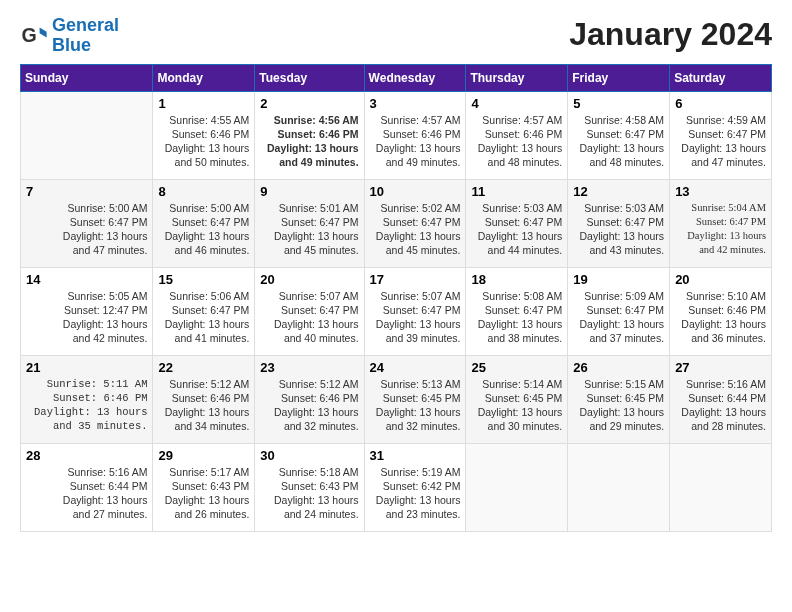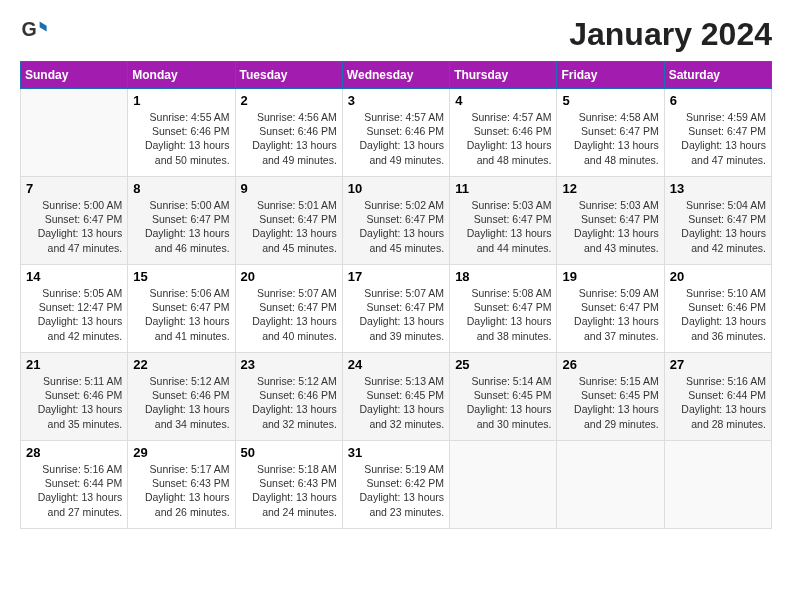--- a/index.html
+++ b/index.html
@@ -45,21 +45,21 @@
     .subtitle {
       font-size: 16px;
       color: #444;
     }
     table {
       width: 100%;
       border-collapse: collapse;
       font-size: 11px;
     }
     thead tr {
-      background-color: #a21caf;
+      background-color: #4c1d95;
       color: #fff;
     }
     thead th {
       padding: 6px 4px;
       text-align: left;
       font-size: 12px;
       font-weight: bold;
       border: 1px solid #1a6eb5;
     }
     tbody tr {
@@ -95,20 +95,24 @@
   </style>
 </head>
 <body>
 
 <div class="header-area">
   <div class="logo">
     <svg class="logo-icon" viewBox="0 0 40 40">
       <text x="2" y="28" font-size="28" font-weight="bold" fill="#333" font-family="Arial">G</text>
       <polygon points="28,8 38,14 38,22 28,16" fill="#1a6eb5"></polygon>
     </svg>
+    <div class="logo-text">
+      <div><span>General</span></div>
+      <div style="color:#1a6eb5;">Blue</div>
+    </div>
   </div>
   <div class="title-block">
     <div class="main-title">January 2024</div>
   </div>
 </div>
 
 <table>
   <thead>
     <tr>
     <th>Sunday</th>
@@ -125,21 +129,21 @@
         <td class="empty-cell"></td>
         <td>
           <span class="day-number">1</span>
           <div class="cell-content" style="white-space: pre-line;">Sunrise: 4:55 AM
 Sunset: 6:46 PM
 Daylight: 13 hours
 and 50 minutes.</div>
         </td>
         <td>
           <span class="day-number">2</span>
-          <div class="cell-content" style="white-space: pre-line;">Sunrise: 4:56 AM
+          <div class="cell-content" style="white-space: pre-line; font-weight: bold;">Sunrise: 4:56 AM
 Sunset: 6:46 PM
 Daylight: 13 hours
 and 49 minutes.</div>
         </td>
         <td>
           <span class="day-number">3</span>
           <div class="cell-content" style="white-space: pre-line;">Sunrise: 4:57 AM
 Sunset: 6:46 PM
 Daylight: 13 hours
 and 49 minutes.</div>
@@ -204,21 +208,21 @@
         </td>
         <td>
           <span class="day-number">12</span>
           <div class="cell-content" style="white-space: pre-line;">Sunrise: 5:03 AM
 Sunset: 6:47 PM
 Daylight: 13 hours
 and 43 minutes.</div>
         </td>
         <td>
           <span class="day-number">13</span>
-          <div class="cell-content" style="white-space: pre-line;">Sunrise: 5:04 AM
+          <div class="cell-content" style="white-space: pre-line; font-family: Liberation Serif, serif;">Sunrise: 5:04 AM
 Sunset: 6:47 PM
 Daylight: 13 hours
 and 42 minutes.</div>
         </td>
       </tr>
       <tr>
         <td>
           <span class="day-number">14</span>
           <div class="cell-content" style="white-space: pre-line;">Sunrise: 5:05 AM
 Sunset: 12:47 PM
@@ -264,21 +268,21 @@
           <span class="day-number">20</span>
           <div class="cell-content" style="white-space: pre-line;">Sunrise: 5:10 AM
 Sunset: 6:46 PM
 Daylight: 13 hours
 and 36 minutes.</div>
         </td>
       </tr>
       <tr>
         <td>
           <span class="day-number">21</span>
-          <div class="cell-content" style="white-space: pre-line;">Sunrise: 5:11 AM
+          <div class="cell-content" style="white-space: pre-line; font-family: Liberation Mono, monospace;">Sunrise: 5:11 AM
 Sunset: 6:46 PM
 Daylight: 13 hours
 and 35 minutes.</div>
         </td>
         <td>
           <span class="day-number">22</span>
           <div class="cell-content" style="white-space: pre-line;">Sunrise: 5:12 AM
 Sunset: 6:46 PM
 Daylight: 13 hours
 and 34 minutes.</div>
@@ -328,21 +332,21 @@
 and 27 minutes.</div>
         </td>
         <td>
           <span class="day-number">29</span>
           <div class="cell-content" style="white-space: pre-line;">Sunrise: 5:17 AM
 Sunset: 6:43 PM
 Daylight: 13 hours
 and 26 minutes.</div>
         </td>
         <td>
-          <span class="day-number">50</span>
+          <span class="day-number">30</span>
           <div class="cell-content" style="white-space: pre-line;">Sunrise: 5:18 AM
 Sunset: 6:43 PM
 Daylight: 13 hours
 and 24 minutes.</div>
         </td>
         <td>
           <span class="day-number">31</span>
           <div class="cell-content" style="white-space: pre-line;">Sunrise: 5:19 AM
 Sunset: 6:42 PM
 Daylight: 13 hours

